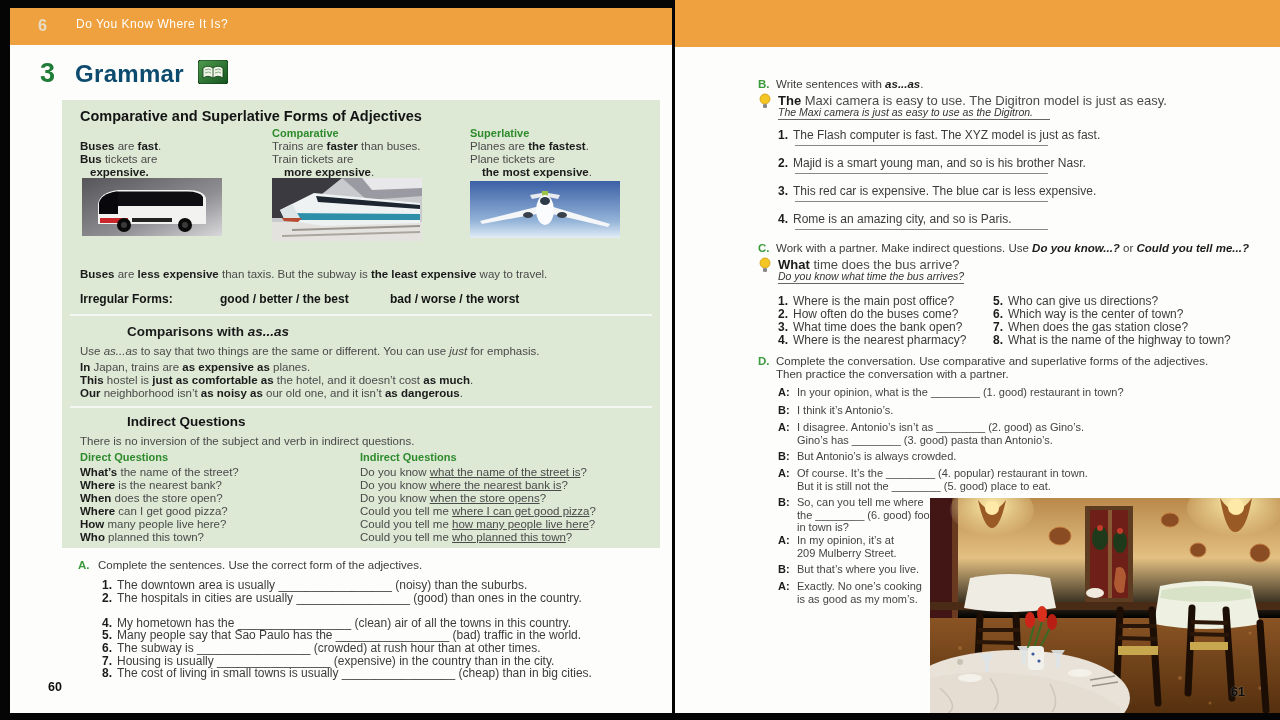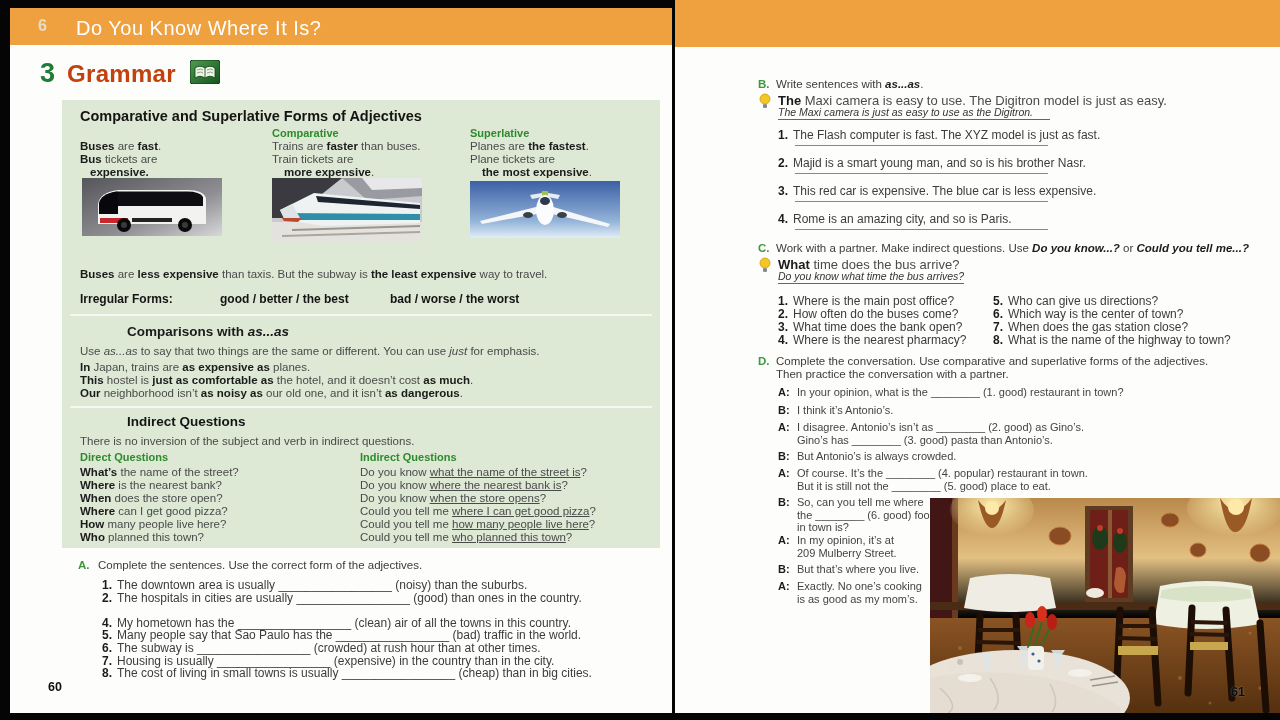--- a/index.html
+++ b/index.html
@@ -10,24 +10,24 @@
   #pageR{left:675px;top:0;width:605px;height:713px;}
   .abs{position:absolute;white-space:nowrap;}
   
   .b{font-weight:700;color:#1b1b1b}
   .i{font-style:italic}
   .bi{font-weight:700;font-style:italic;color:#1b1b1b}
   .u{text-decoration:underline}
   
   .bandL{position:absolute;left:0;top:0;right:0;height:37px;background:#eea13e;}
   .unitnum{position:absolute;left:28px;top:9px;font-size:16px;font-weight:700;color:#e7dcc4;}
-  .unittitle{position:absolute;left:66px;top:9px;font-size:20px;color:#fff;letter-spacing:.5px;}
+  .unittitle{position:absolute;left:66px;top:9px;font-size:12px;color:#fff;letter-spacing:.5px;}
   .sechead{position:absolute;left:30px;top:50px;display:flex;align-items:center;}
   .secnum{font-size:27px;font-weight:800;color:#1e7c36;}
-  .sectitle{font-size:24px;font-weight:800;color:#c2410c;margin-left:12px;letter-spacing:.3px;}
+  .sectitle{font-size:24px;font-weight:800;color:#0c4a6e;margin-left:20px;letter-spacing:.3px;}
   .bookicon{margin-left:14px;}
   .gbox{position:absolute;left:52px;top:92px;width:598px;height:448px;background:#dde8d5;}
   .gbt{position:absolute;left:18px;top:8px;font-size:14.5px;font-weight:800;color:#141414;white-space:nowrap;}
   .collab{position:absolute;top:27px;font-size:11px;font-weight:700;color:#2e8b2c;white-space:nowrap;}
   .cl{position:absolute;font-size:11.5px;line-height:13px;white-space:nowrap;}
   .sep{position:absolute;left:8px;right:8px;height:2px;background:#f5f8f2;}
   .subhead{position:absolute;left:18px;font-size:13.5px;font-weight:800;color:#141414;white-space:nowrap;margin-left:47px;}
   .body11{position:absolute;font-size:11.5px;white-space:nowrap;}
   .grlab{position:absolute;font-size:11px;font-weight:700;color:#2e8b2c;white-space:nowrap;}
   .irr{font-weight:700;color:#141414;font-size:12px;}

